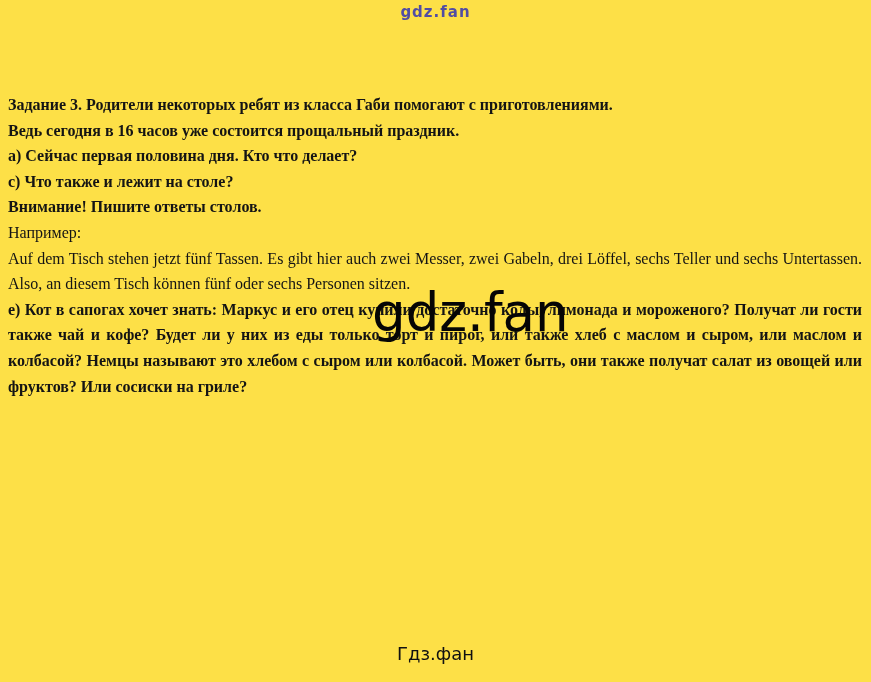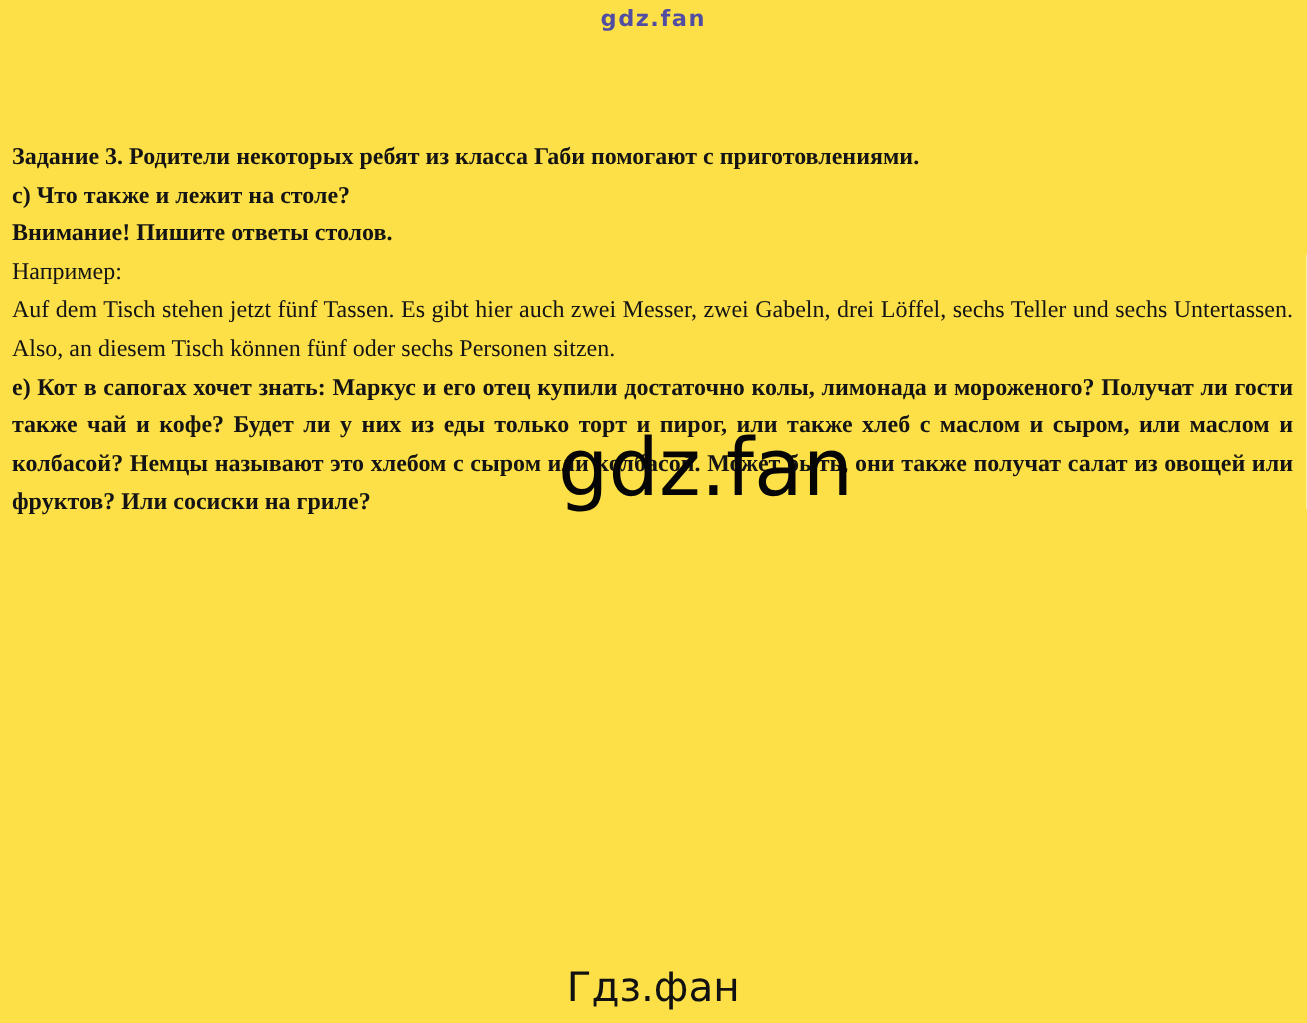--- a/index.html
+++ b/index.html
@@ -60,34 +60,36 @@
     z-index: 2;
     letter-spacing: 0;
   }
   .footer-label {
     position: absolute;
     top: 643px;
     left: 0;
     right: 0;
     text-align: center;
     font-family: "DejaVu Sans", sans-serif;
-    font-size: 27px;
+    font-size: 18px;
     color: #111111;
     z-index: 1;
   }
 </style>
 </head>
 <body>
 
 <div class="page">
 
   <div class="wm-top">gdz.fan</div>
 
   <div class="content">
     <p class="bold">Задание 3. Родители некоторых ребят из класса Габи помогают с приготовлениями.</p>
+    <p class="bold">Ведь сегодня в 16 часов уже состоится прощальный праздник.</p>
+    <p class="bold">a) Сейчас первая половина дня. Кто что делает?</p>
     <p class="bold">c) Что также и лежит на столе?</p>
     <p class="bold">Внимание! Пишите ответы столов.</p>
     <p>Например:</p>
     <p>Auf dem Tisch stehen jetzt fünf Tassen. Es gibt hier auch zwei Messer, zwei Gabeln, drei Löffel, sechs Teller und sechs Untertassen. Also, an diesem Tisch können fünf oder sechs Personen sitzen.</p>
     <p class="bold">e) Кот в сапогах хочет знать: Маркус и его отец купили достаточно колы, лимонада и мороженого? Получат ли гости также чай и кофе? Будет ли у них из еды только торт и пирог, или также хлеб с маслом и сыром, или маслом и колбасой? Немцы называют это хлебом с сыром или колбасой. Может быть, они также получат салат из овощей или фруктов? Или сосиски на гриле?</p>
   </div>
 
   <div class="wm-center">gdz.fan</div>
 
   <div class="footer-label">Гдз.фан</div>

